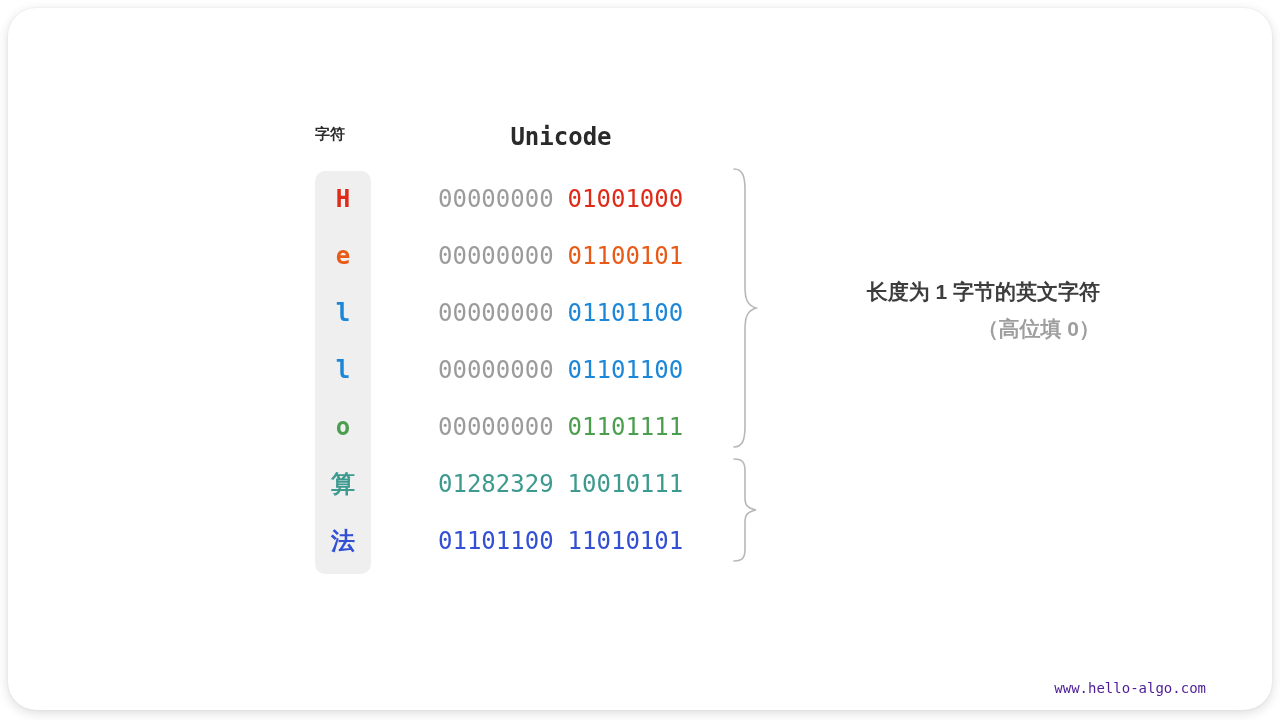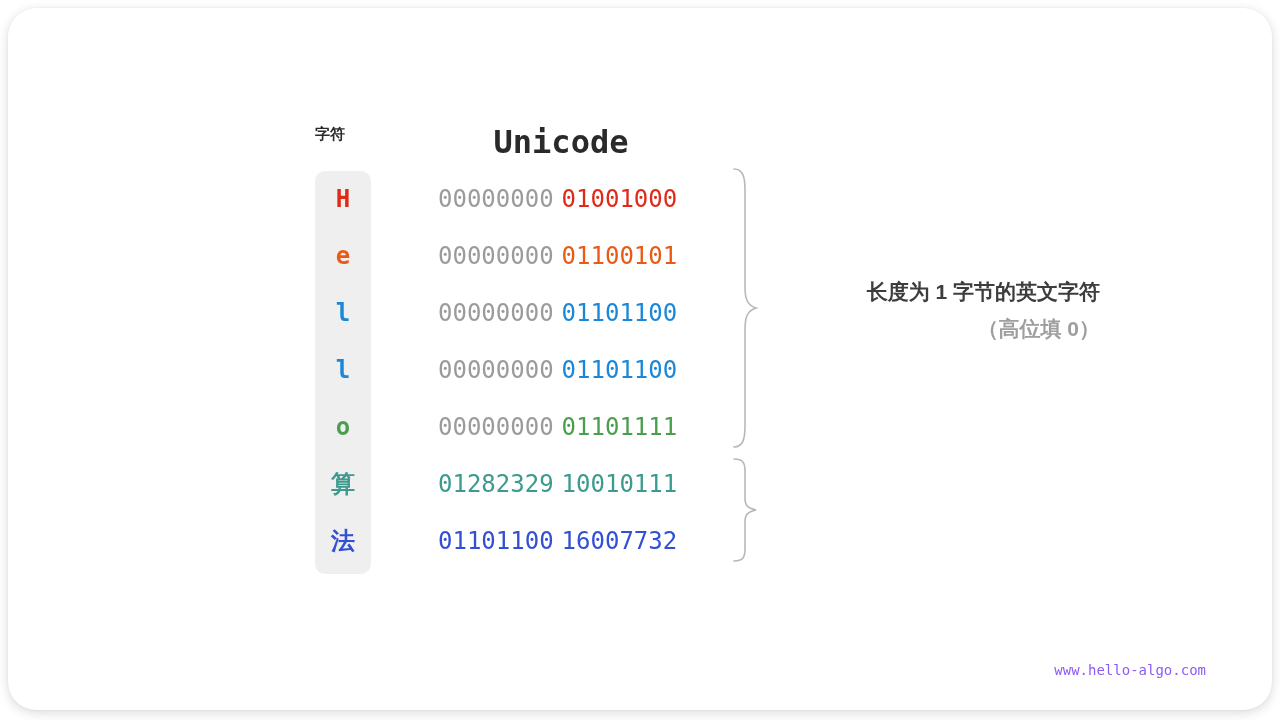--- a/index.html
+++ b/index.html
@@ -8,40 +8,40 @@
     font-family: "Liberation Sans", "DejaVu Sans", sans-serif;
   }
   .card {
     position: absolute; left: 8px; top: 8px; width: 1264px; height: 702px;
     background: #ffffff; border-radius: 28px;
     box-shadow: 0 3px 12px rgba(0,0,0,0.14), 0 0 2px rgba(0,0,0,0.08);
   }
   .mono { font-family: "DejaVu Sans Mono", "Liberation Mono", monospace; }
   .col-header { position: absolute; font-weight: bold; color: #2a2a2a; }
   .col-header-char { left: 307px; top: 117px; width: 56px; text-align: left; font-size: 15px; }
-  .col-header-unicode { left: 430px; top: 115px; width: 246px; text-align: center; font-size: 32px; }
+  .col-header-unicode { left: 430px; top: 115px; width: 246px; text-align: center; font-size: 24px; }
   .char-col-bg {
     position: absolute; left: 307px; top: 163px; width: 56px; height: 403px;
     background: #efefef; border-radius: 10px;
   }
   .row { position: absolute; left: 307px; height: 32px; display: flex; align-items: center; }
   .char-cell { width: 56px; text-align: center; font-weight: bold; font-size: 24px; }
-  .bytes { margin-left: 67px; display: flex; gap: 8px; font-size: 24px; }
+  .bytes { margin-left: 67px; display: flex; gap: 14px; font-size: 24px; }
   .byte.muted { font-weight: normal; }
   .byte.strong { font-weight: normal; }
   .brace { position: absolute; }
   .brace path { fill: none; stroke: #b8b8b8; stroke-width: 1.6; stroke-linecap: round; }
   .annotation {
     position: absolute; left: 762px; width: 330px; text-align: right;
     color: #3d3d3d; font-size: 21px; font-weight: 600; line-height: 37px;
   }
   .annotation-english { top: 265px; }
   .annotation-chinese { top: 482px; }
   .ann-line2 { color: #9e9e9e; font-weight: 700; }
-  .watermark { position: absolute; right: 66px; bottom: 32px; font-size: 14px; color: #8b5cf6; }
+  .watermark { position: absolute; right: 66px; bottom: 14px; font-size: 14px; color: #4c1d95; }
 </style>
 </head>
 <body>
 
 <div class="canvas">
   <div class="card">
 
     <div class="col-header col-header-char">字符</div>
     <div class="col-header col-header-unicode mono">Unicode</div>
 
@@ -92,21 +92,21 @@
       <div class="bytes mono">
         <span class="byte strong" style="color: rgb(61, 154, 143);">01282329</span>
         <span class="byte strong" style="color: rgb(61, 154, 143);">10010111</span>
       </div>
     </div>
 
     <div class="row" style="top:517px">
       <div class="char-cell mono" style="color: rgb(51, 80, 212);">法</div>
       <div class="bytes mono">
         <span class="byte strong" style="color: rgb(51, 80, 212);">01101100</span>
-        <span class="byte strong" style="color: rgb(51, 80, 212);">16007732</span>
+        <span class="byte strong" style="color: rgb(51, 80, 212);">11010101</span>
       </div>
     </div>
 
     <svg class="brace" style="left:724px; top:160px" width="26" height="280" viewBox="0 0 26 280">
       <path d="M2,1 C11,1 13,9 13,22 L13,118 C13,131 15,137 24,140 C15,143 13,149 13,162 L13,258 C13,271 11,279 2,279"></path>
     </svg>
 
     <svg class="brace" style="left:724px; top:450px" width="26" height="104" viewBox="0 0 26 104">
       <path d="M2,1 C11,1 13,5 13,13 L13,40 C13,47 15,50 24,52 C15,54 13,57 13,64 L13,91 C13,99 11,103 2,103"></path>
     </svg>

